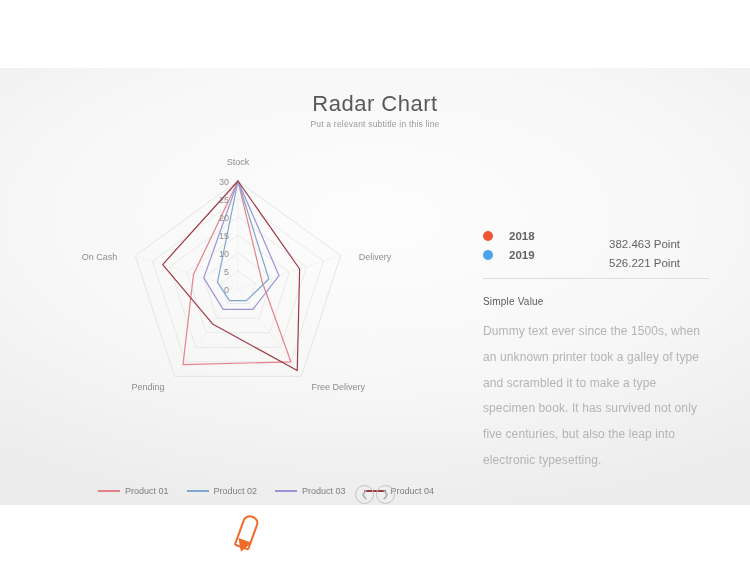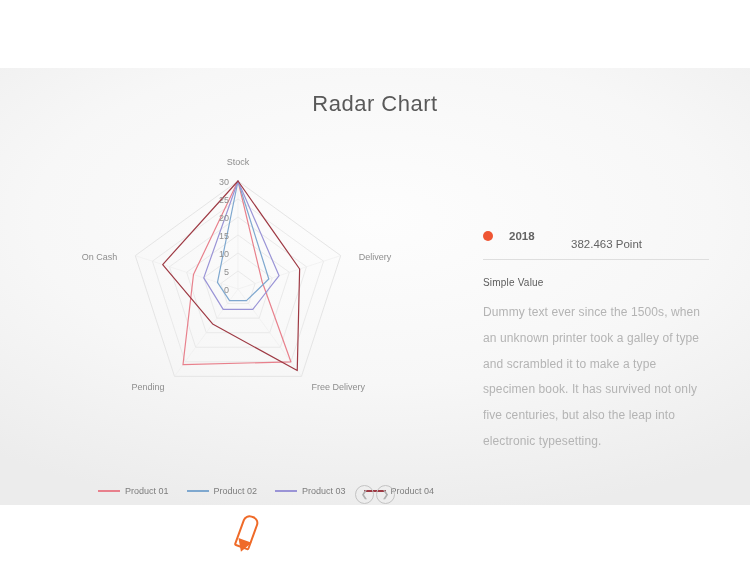--- a/index.html
+++ b/index.html
@@ -137,21 +137,21 @@
     display: flex; align-items: center;
     height: 19px;
     font-size: 11.5px;
     color: #636363;
   }
   .legend-dot {
     width: 10px; height: 10px; border-radius: 50%;
     margin-right: 16px; flex: 0 0 auto;
   }
   .legend-year { width: 62px; flex: 0 0 auto; font-weight: bold; }
-  .legend-value { flex: 1 1 auto; text-align: left; margin-top: 16px; }
+  .legend-value { flex: 1 1 auto; text-align: center; margin-top: 16px; }
 
   .divider {
     margin-top: 14px;
     border-top: 1px solid #dedede;
     width: 226px;
   }
   .sv-title {
     margin-top: 17px;
     font-size: 10px;
     color: #5c5c5c;
@@ -209,20 +209,21 @@
 </style>
 </head>
 <body>
 
 <div id="page">
 
 
   <div class="slide">
 
     <div class="title">Radar Chart</div>
+    <div class="subtitle">Put a relevant subtitle in this line</div>
 
     <div class="chart-wrap">
       <svg width="345" height="300" viewBox="0 0 345 300">
         <g id="radar-grid">
             <polygon points="163.00,118.00 180.12,130.44 173.58,150.56 152.42,150.56 145.88,130.44" fill="none" stroke="#e2e2e2" stroke-width="0.7"></polygon>
             <polygon points="163.00,100.00 197.24,124.88 184.16,165.12 141.84,165.12 128.76,124.88" fill="none" stroke="#e2e2e2" stroke-width="0.7"></polygon>
             <polygon points="163.00,82.00 214.36,119.31 194.74,179.69 131.26,179.69 111.64,119.31" fill="none" stroke="#e2e2e2" stroke-width="0.7"></polygon>
             <polygon points="163.00,64.00 231.48,113.75 205.32,194.25 120.68,194.25 94.52,113.75" fill="none" stroke="#e2e2e2" stroke-width="0.7"></polygon>
             <polygon points="163.00,46.00 248.60,108.19 215.90,208.81 110.10,208.81 77.40,108.19" fill="none" stroke="#e2e2e2" stroke-width="0.7"></polygon>
             <polygon points="163.00,28.00 265.71,102.63 226.48,223.37 99.52,223.37 60.29,102.63" fill="none" stroke="#e2e2e2" stroke-width="0.9"></polygon>
@@ -283,20 +284,25 @@
       <div class="nav-btn">❯</div>
     </div>
 
     <div class="right-panel">
       <div id="value-legend">
           <div class="legend-row">
             <span class="legend-dot" style="background: rgb(239, 85, 51);"></span>
             <span class="legend-year">2018</span>
             <span class="legend-value">382.463 Point</span>
           </div>
+          <div class="legend-row">
+            <span class="legend-dot" style="background: rgb(74, 163, 232);"></span>
+            <span class="legend-year">2019</span>
+            <span class="legend-value">526.221 Point</span>
+          </div>
         </div>
 
       <div class="divider"></div>
 
       <div class="sv-title">Simple Value</div>
       <div class="sv-body">Dummy text ever since the 1500s,  when an unknown printer took a galley of type and scrambled it to make a type specimen book. It has survived not only five centuries, but also the leap into electronic typesetting.</div>
     </div>
   </div>
 
   <div class="footer">

